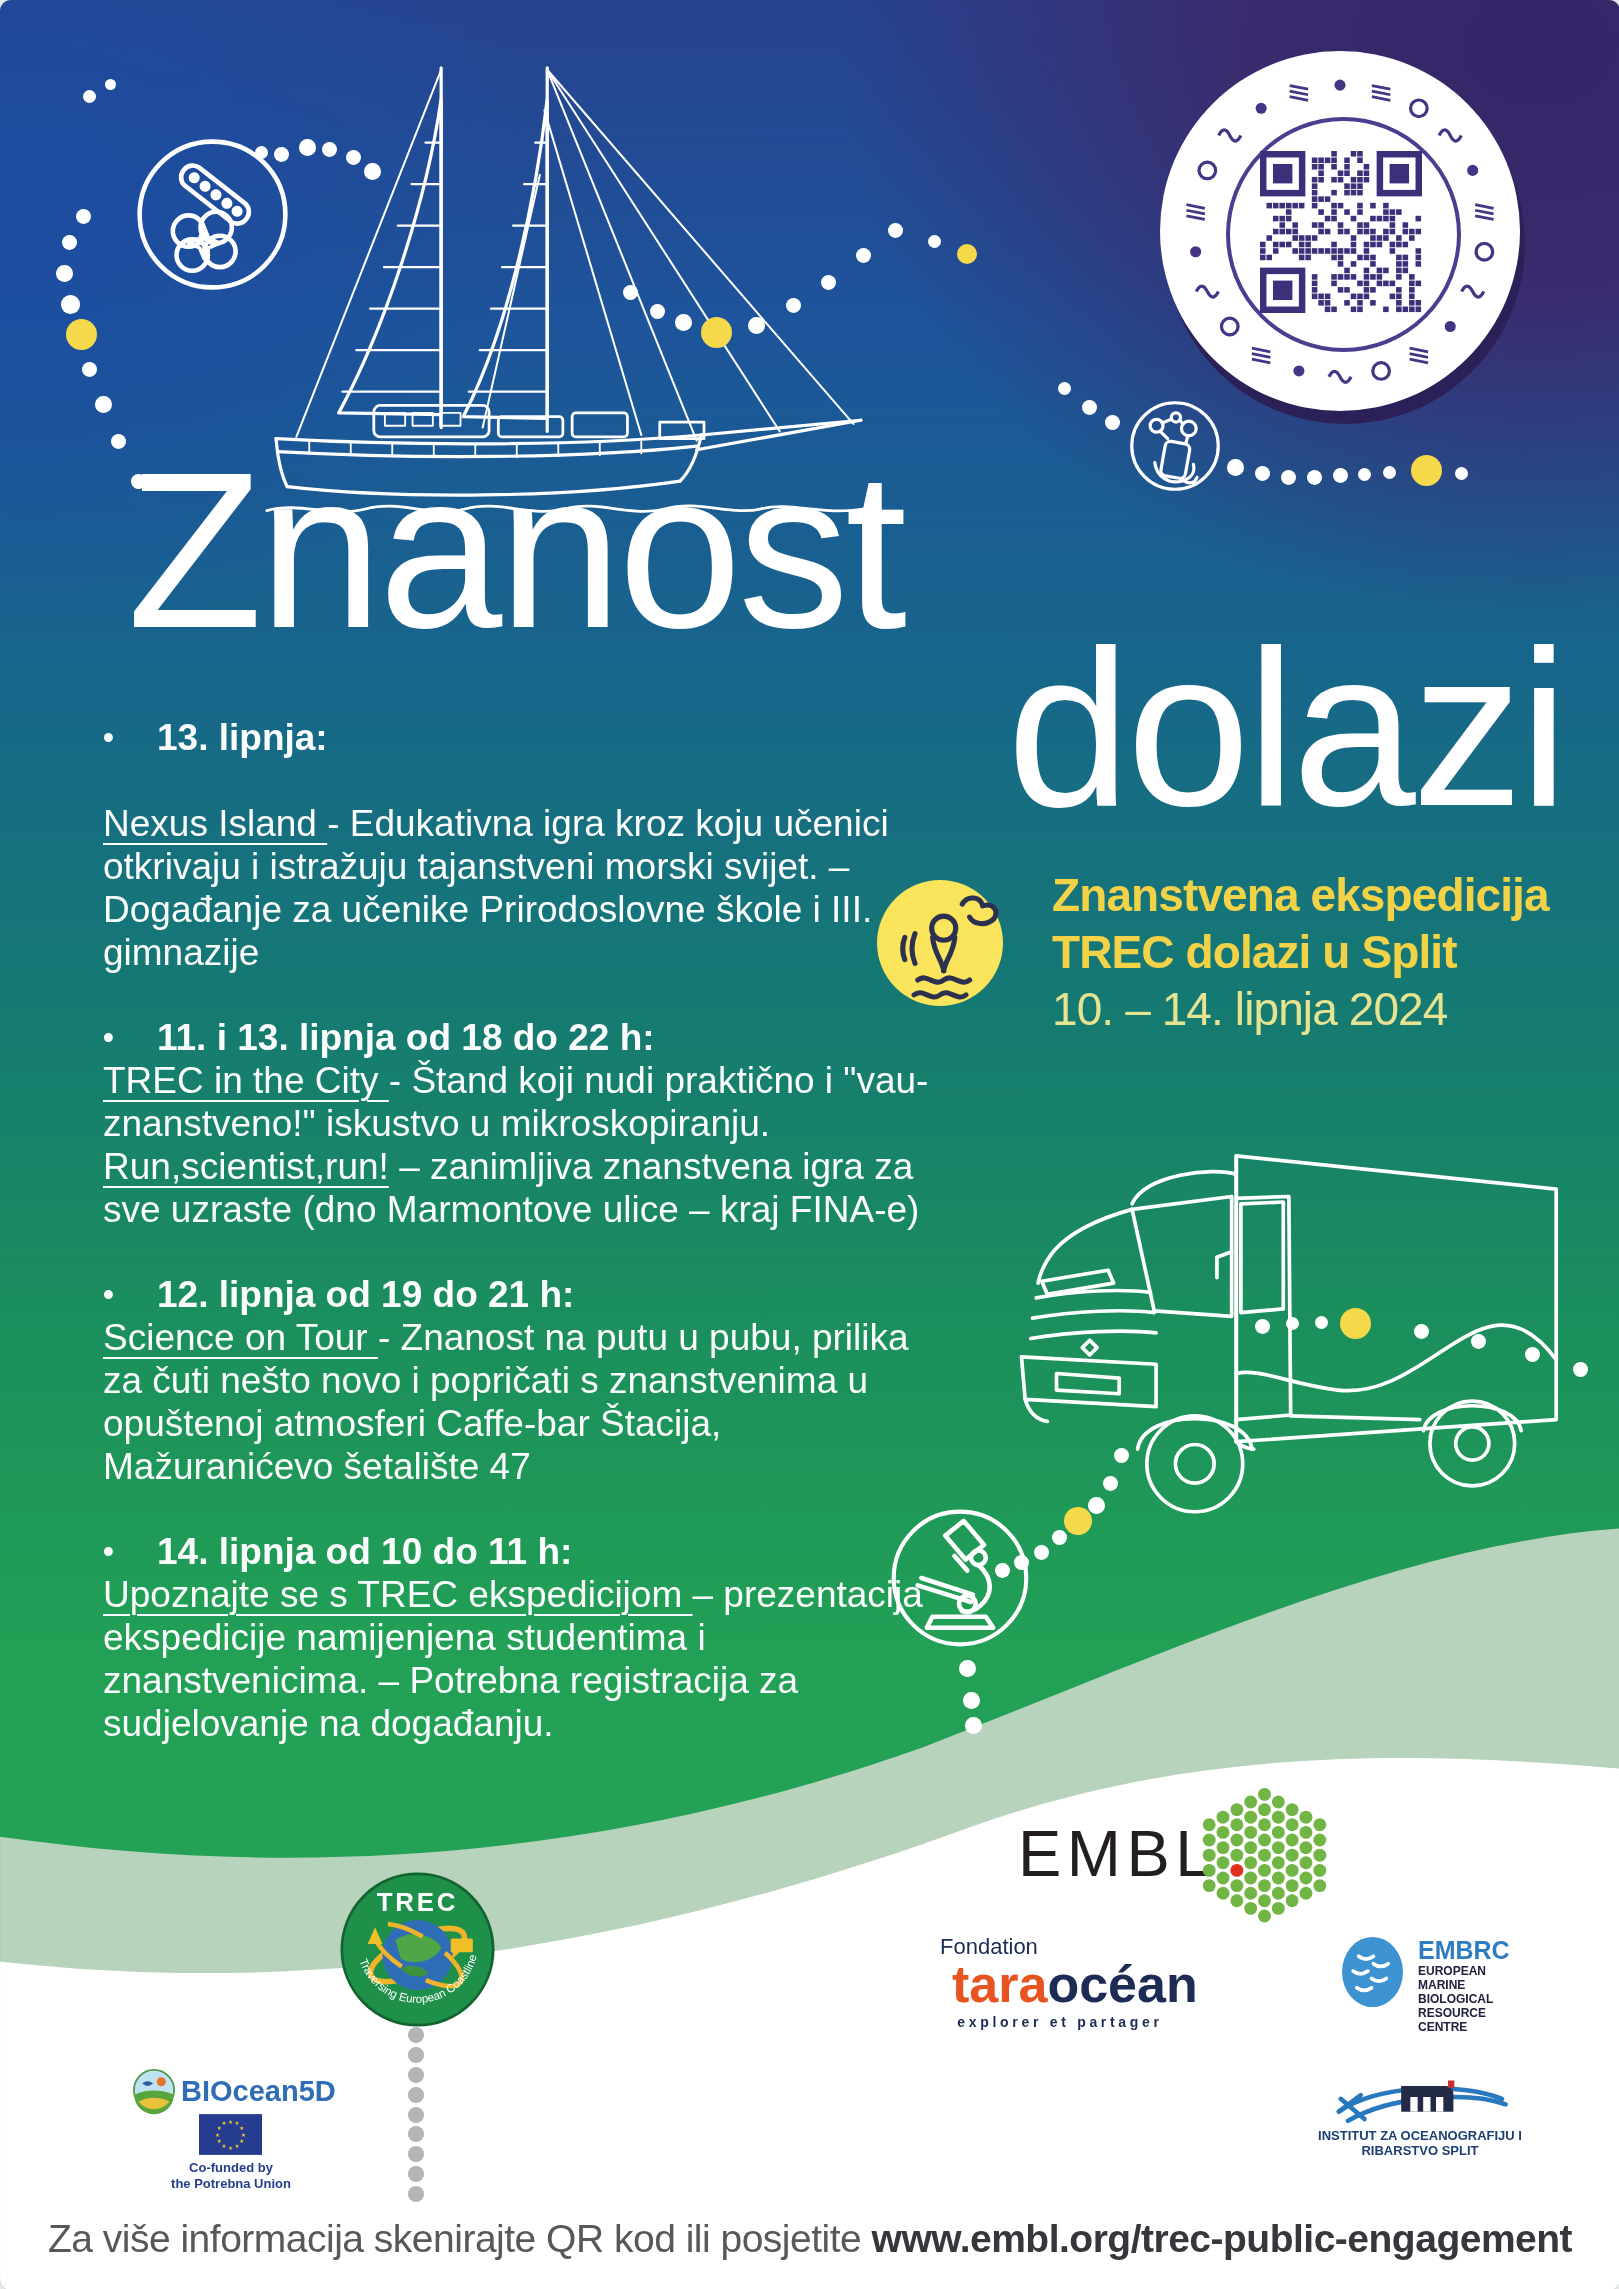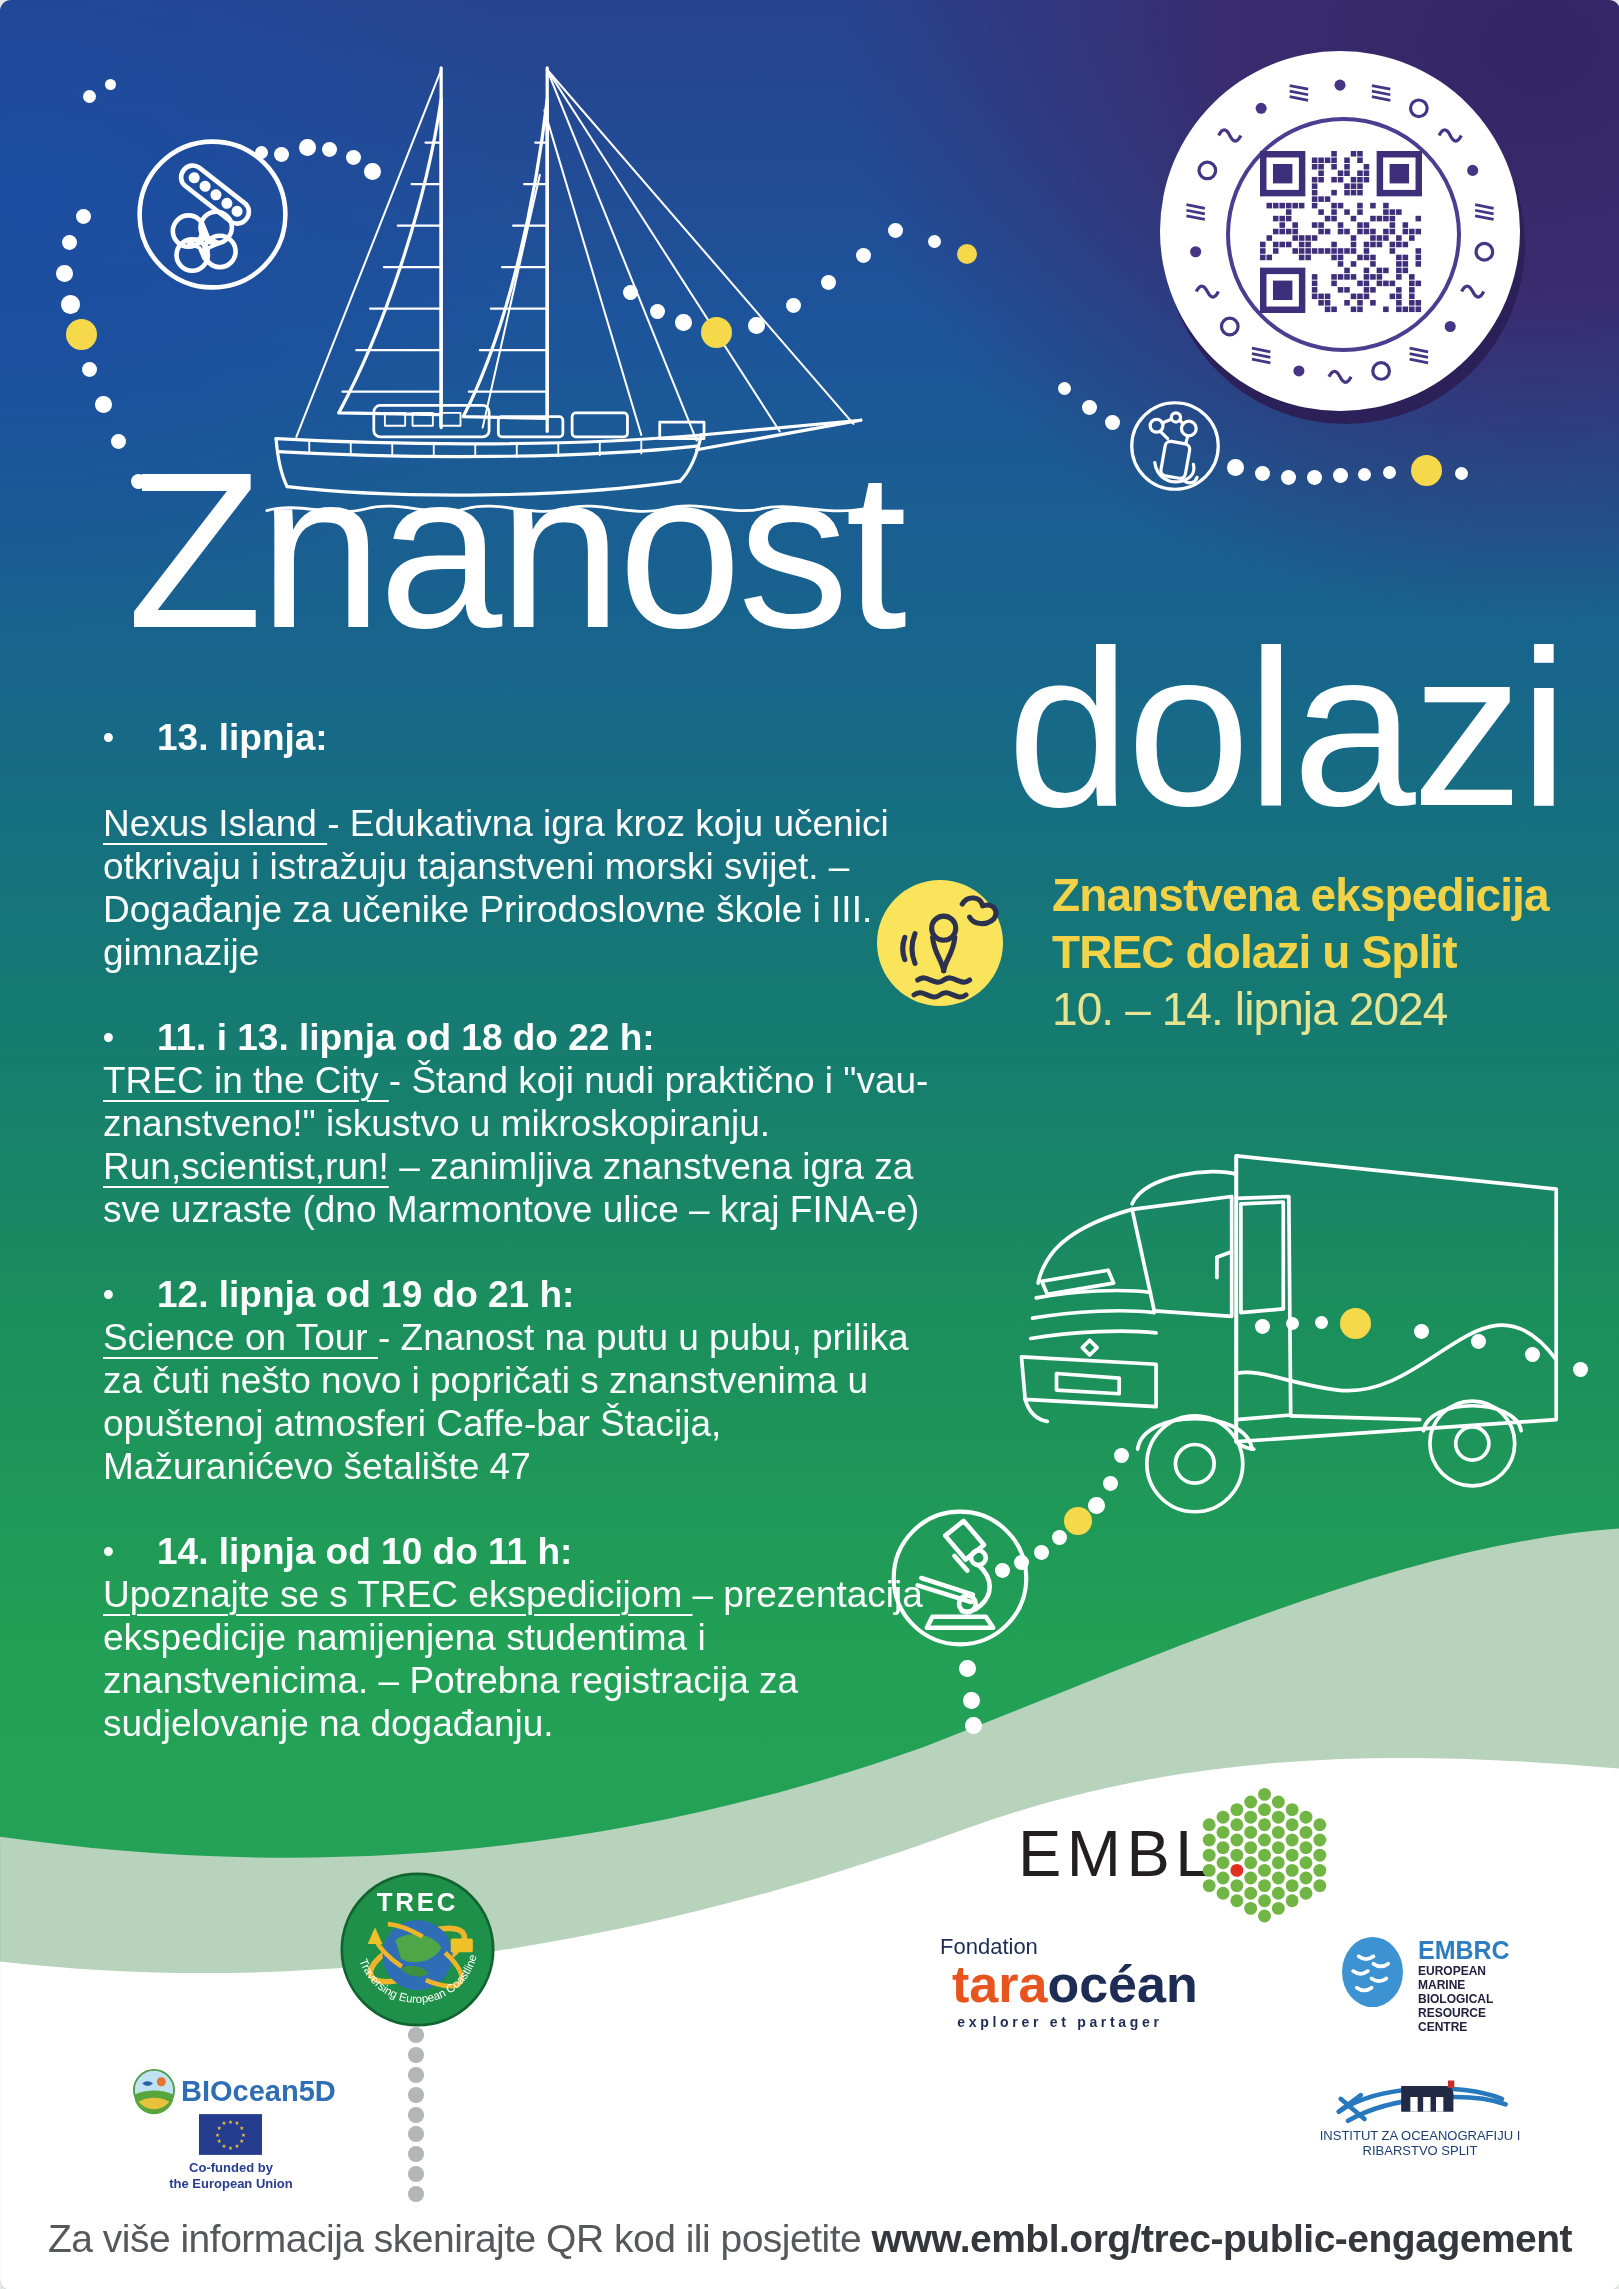--- a/index.html
+++ b/index.html
@@ -36,21 +36,21 @@
   .tara .fond{color:#1d2c54;font-size:22px;}
   .tara .big{font-size:52px;font-weight:bold;line-height:48px;margin-left:12px;}
   .tara .big .t{color:#e8541f;}
   .tara .big .o{color:#1d2c54;}
   .tara .tag{color:#1d2c54;font-size:14px;font-weight:bold;letter-spacing:3.7px;margin-top:5.5px;text-align:center;width:240px;}
   .embrc-text{left:1418px;top:1936px;line-height:14px;}
   .embrc-text .nm{color:#2f7dc1;font-weight:bold;font-size:25px;line-height:28px;}
   .embrc-text .ln{color:#20203f;font-size:12px;font-weight:bold;}
   .biocean{left:181px;top:2075px;color:#2f6db5;font-weight:bold;font-size:29px;}
   .eu-text{left:162px;top:2160px;width:138px;text-align:center;color:#253c8f;font-weight:bold;font-size:13px;line-height:15.7px;}
-  .inst-caption{left:1309px;top:2128px;width:222px;text-align:center;color:#1c3f72;font-weight:normal;font-size:13px;letter-spacing:0px;}
+  .inst-caption{left:1309px;top:2128px;width:222px;text-align:center;color:#1c3f72;font-weight:bold;font-size:13px;letter-spacing:0px;}
 </style>
 </head>
 <body>
 
 <div class="poster">
 
   <svg class="abs" style="left:263px;top:55px" width="609" height="475" viewBox="0 0 660 515">
     <g class="lineart" stroke-width="3.5">
       <line x1="193" y1="14" x2="193" y2="404"></line>
       <line x1="308" y1="14" x2="308" y2="408"></line>
@@ -626,21 +626,21 @@
         <text x="34" y="38.2" text-anchor="middle" font-size="6">★</text>
         <text x="27.000000000000004" y="36.32435565298215" text-anchor="middle" font-size="6">★</text>
         <text x="21.87564434701786" y="31.200000000000003" text-anchor="middle" font-size="6">★</text>
         <text x="20" y="24.2" text-anchor="middle" font-size="6">★</text>
         <text x="21.87564434701786" y="17.2" text-anchor="middle" font-size="6">★</text>
         <text x="26.999999999999993" y="12.075644347017864" text-anchor="middle" font-size="6">★</text>
       </g>
   </svg>
   <div class="abs eu-text">
     <div>Co-funded by</div>
-    <div>the European Union</div>
+    <div>the Potrebna Union</div>
   </div>
 
   <svg class="abs" style="left:1327px;top:2075px" width="185" height="55" viewBox="0 0 200 60">
     <g fill="none" stroke="#2878be" stroke-width="5" stroke-linecap="round">
       <path d="M12,40 C55,10 145,8 190,26"></path>
       <path d="M22,50 C70,22 155,18 194,32"></path>
       <path d="M12,40 L36,22"></path>
         <path d="M14,26 L40,48"></path>
     </g>
     <path d="M80,12 L128,12 C134,12 137,16 137,21 L137,40 L80,40 Z" fill="#232a45"></path>

